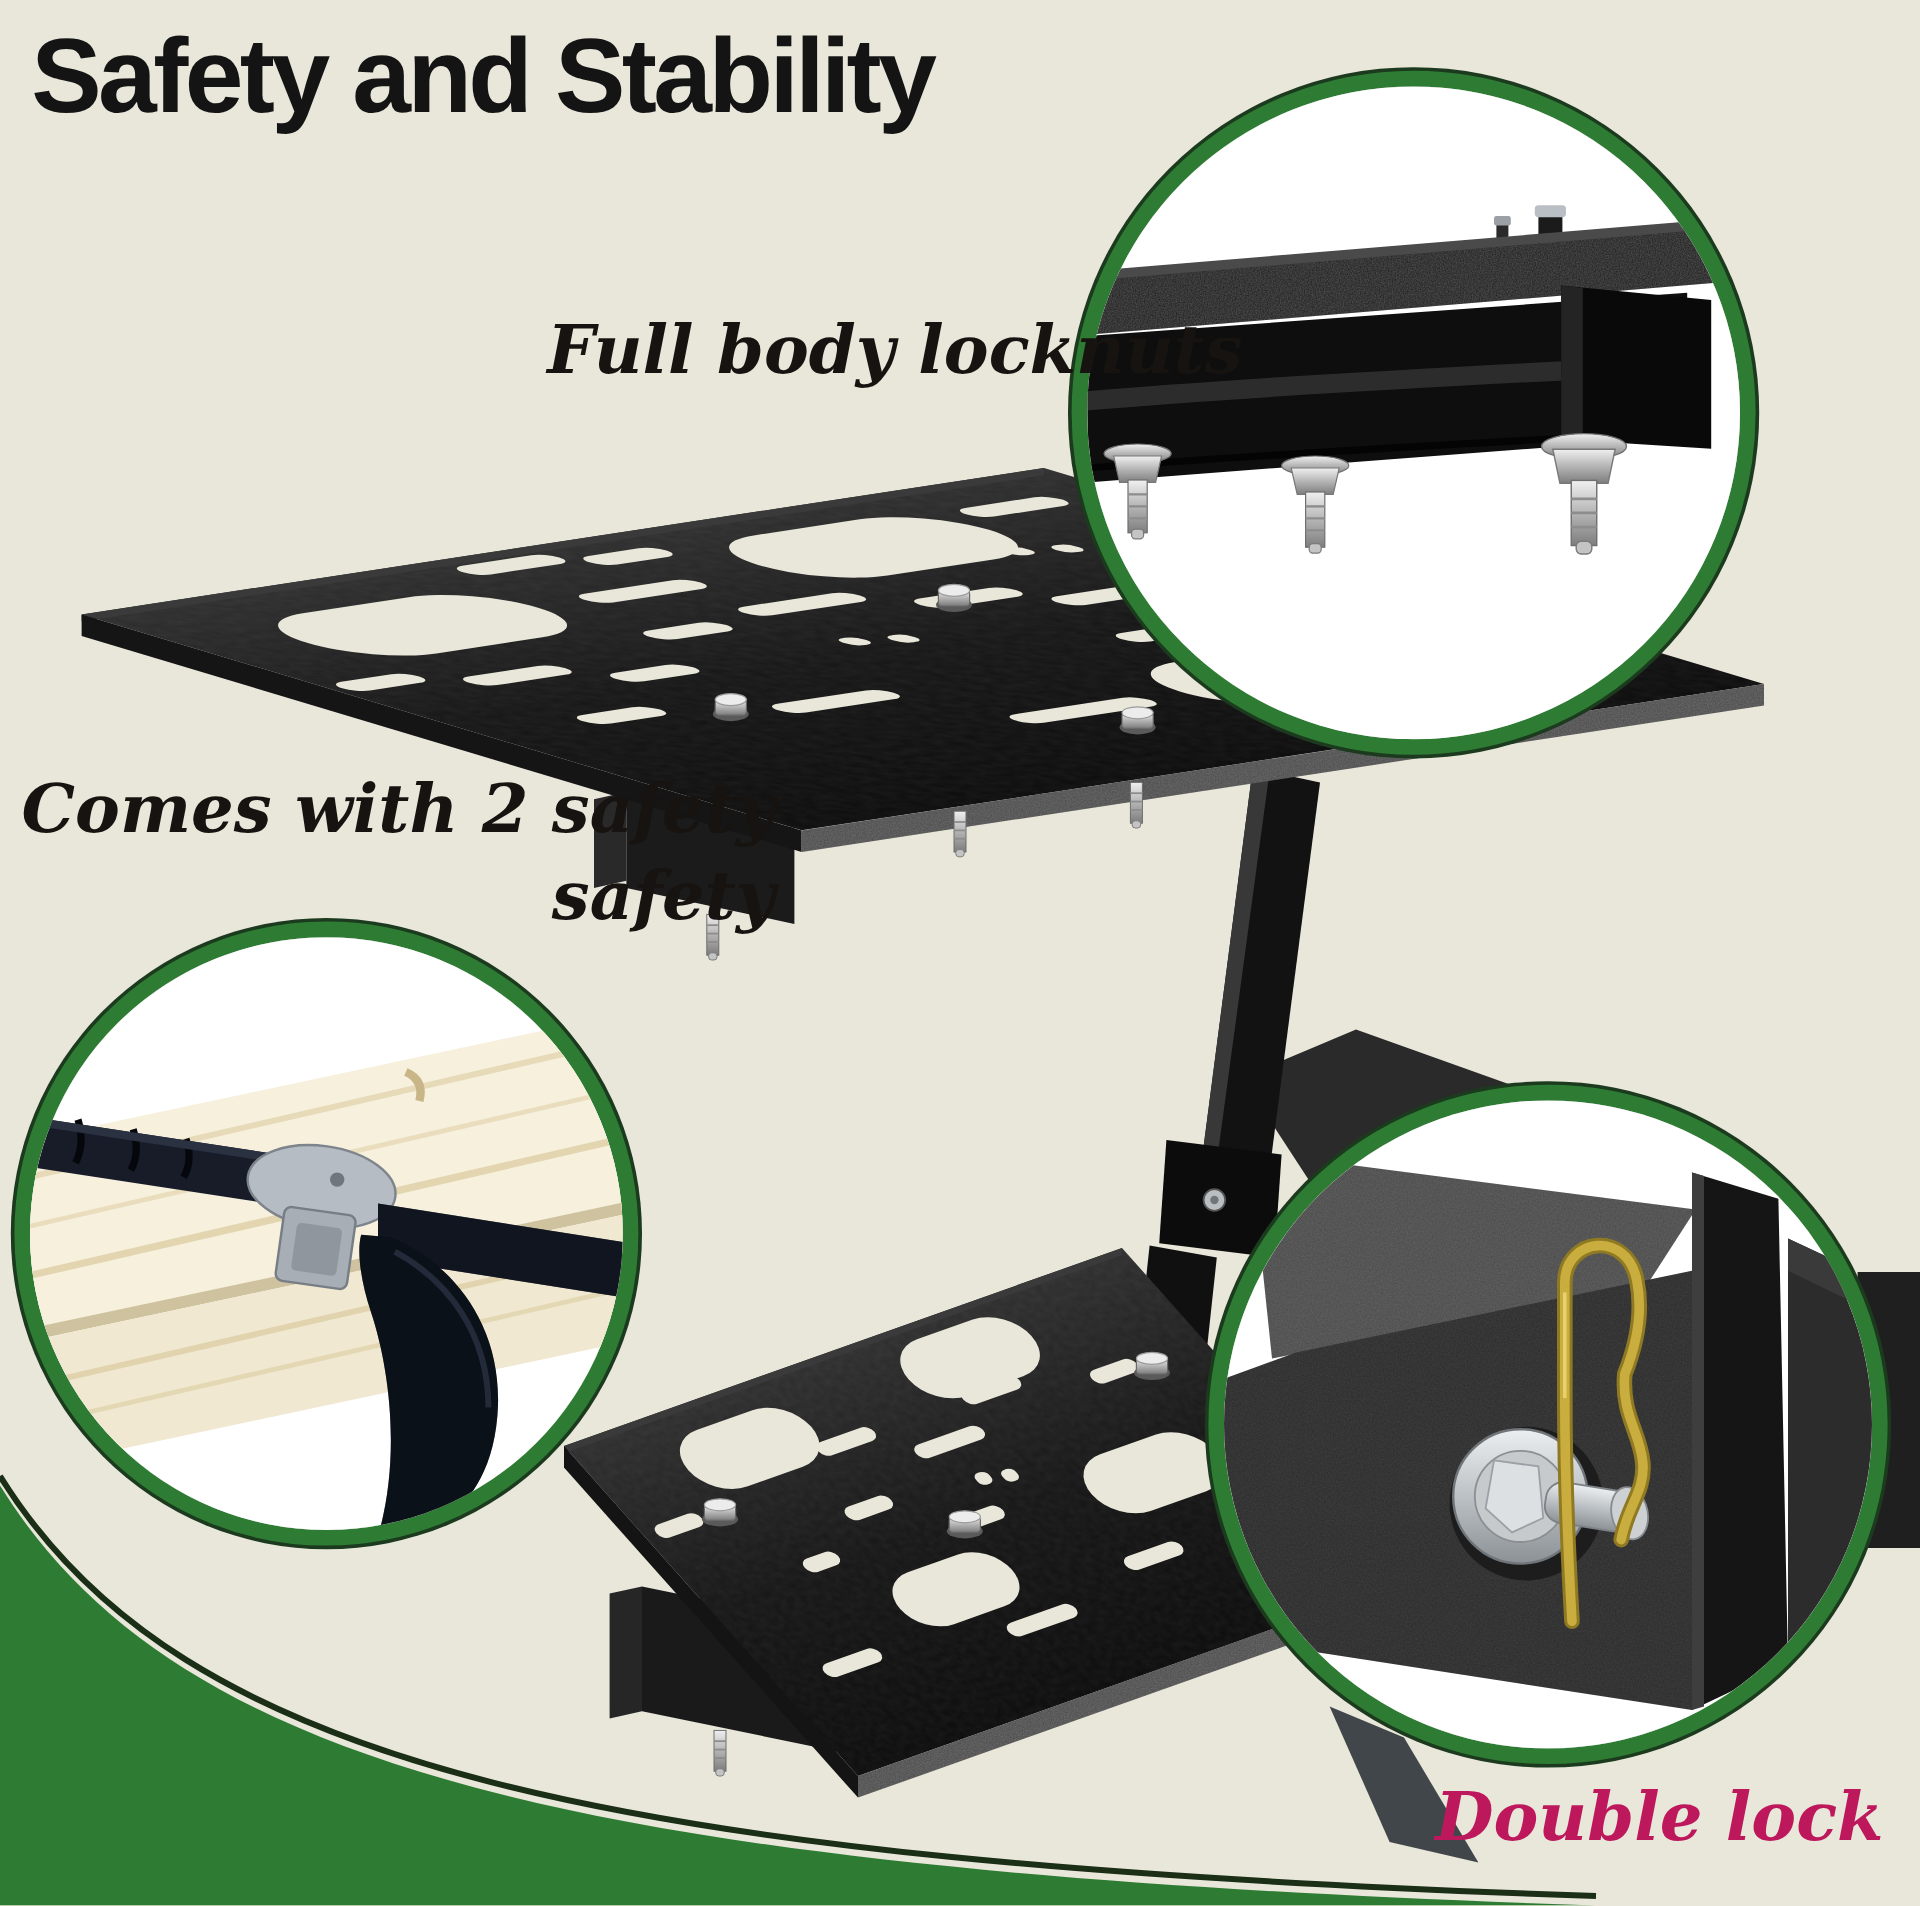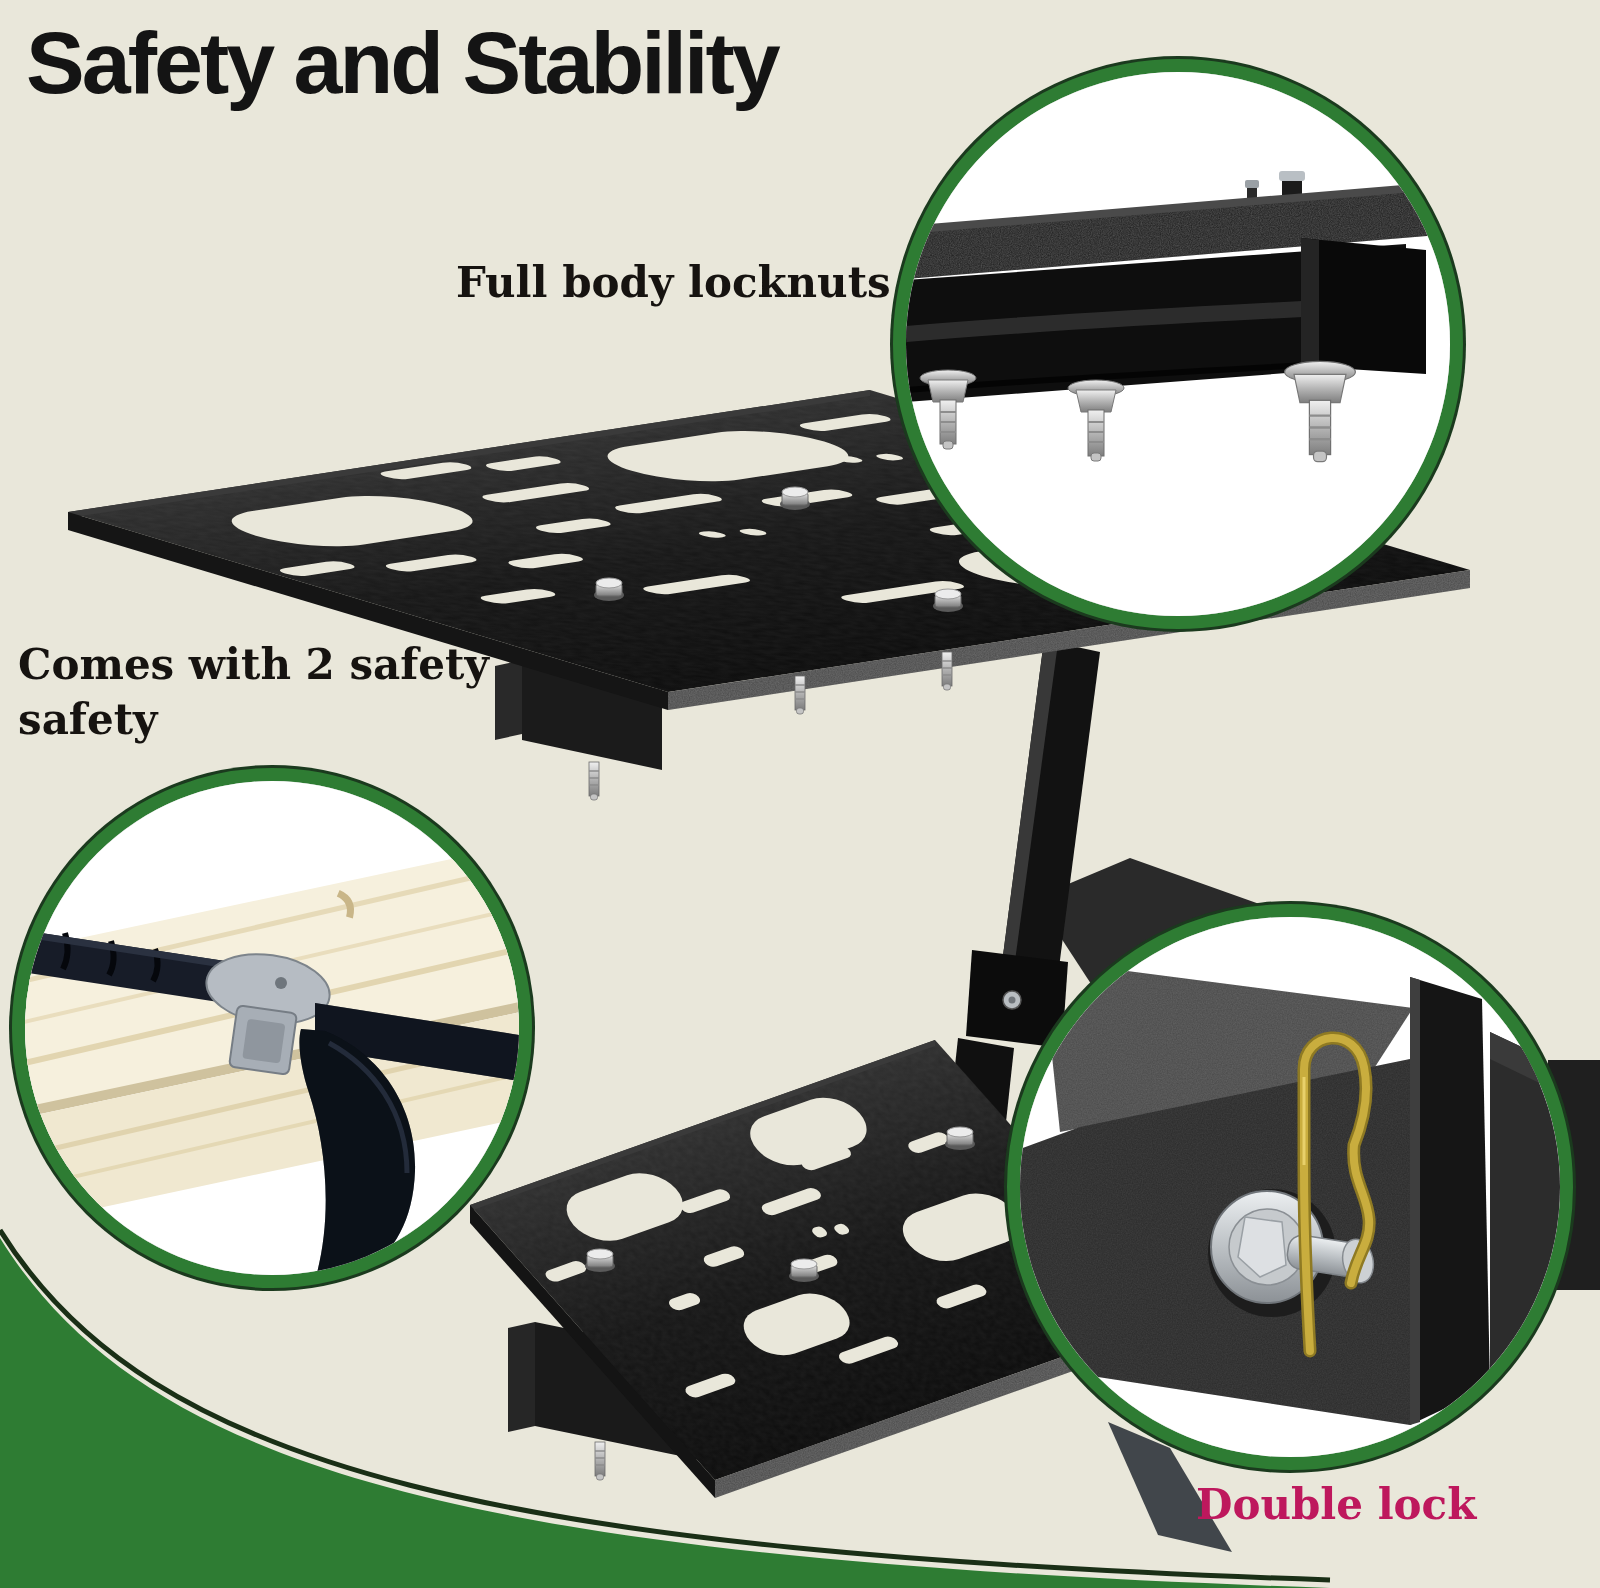--- a/index.html
+++ b/index.html
@@ -1,21 +1,21 @@
 <!DOCTYPE html>
 <html><head>
 <meta charset="utf-8">
 <style>
   html,body{margin:0;padding:0;}
   body{
     width:1600px;height:1588px;position:relative;overflow:hidden;
     background:#e9e7da;
     font-family:"Liberation Sans", sans-serif;
   }
-  .stage{position:absolute;left:0;top:0;width:1348px;height:1588px;}
+  .stage{position:absolute;left:0;top:0;width:1348px;height:1588px;text-align:right;}
   svg.scene{position:absolute;left:0;top:0;}
 
   
   .inset{
     position:absolute;border-radius:50%;
     border:13px solid #2e7c33;
     box-shadow:0 0 0 3px #1b3a1e, inset 0 0 0 3px rgba(16,42,20,.45);
     background:#ffffff;overflow:hidden;box-sizing:border-box;
   }
   .inset svg{display:block;}
@@ -24,22 +24,22 @@
   #inset-doublelock{left:1007px;top:904px;width:566px;height:566px;}
 
   
   .headline{
     position:absolute;left:26px;top:14px;
     font-weight:bold;font-size:88px;line-height:1.12;letter-spacing:-3px;
     color:#141414;white-space:nowrap;
   }
   .callout{
     position:absolute;
-    font-family:"DejaVu Serif", serif;font-weight:bold;
-    font-size:42px;line-height:1.3;color:#161310;white-space:nowrap;
+    font-family:"DejaVu Serif", serif;font-style:italic;font-weight:bold;
+    font-size:56px;line-height:1.3;color:#161310;white-space:nowrap;
   }
   #callout-locknuts{left:456px;top:256px;}
   #callout-straps{left:18px;top:638px;}
   #callout-doublelock{left:1196px;top:1478px;color:#be185d;}
   .callout span, .headline span{display:block;}
 </style>
 </head>
 <body>
 
 <div class="stage">

